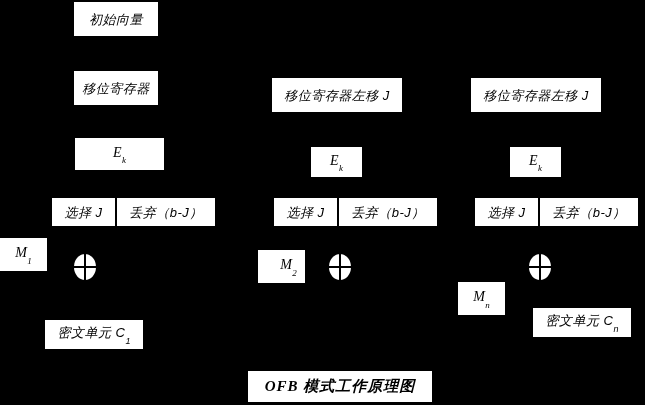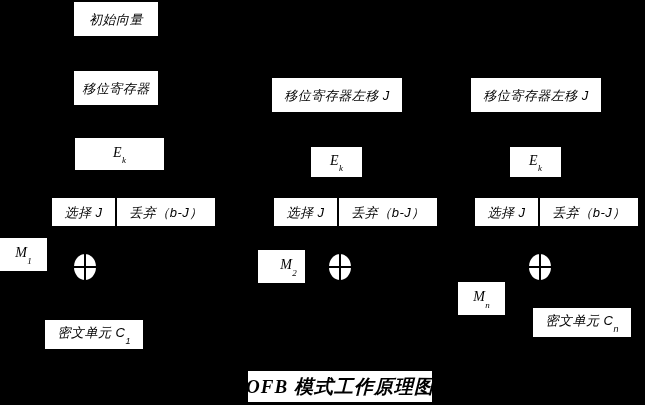--- a/index.html
+++ b/index.html
@@ -29,21 +29,21 @@
     white-space: nowrap;
     letter-spacing: 0.5px;
   }
   .serif {
     font-family: "Liberation Serif", "DejaVu Serif", serif;
     font-size: 14px;
   }
   .title-box {
     font-family: "Liberation Serif", "DejaVu Serif", serif;
     font-weight: bold;
-    font-size: 19px;
+    font-size: 15px;
     letter-spacing: 1px;
   }
   .sub {
     font-size: 9px;
     vertical-align: sub;
     position: relative;
     top: 3px;
     letter-spacing: 0;
   }
   

